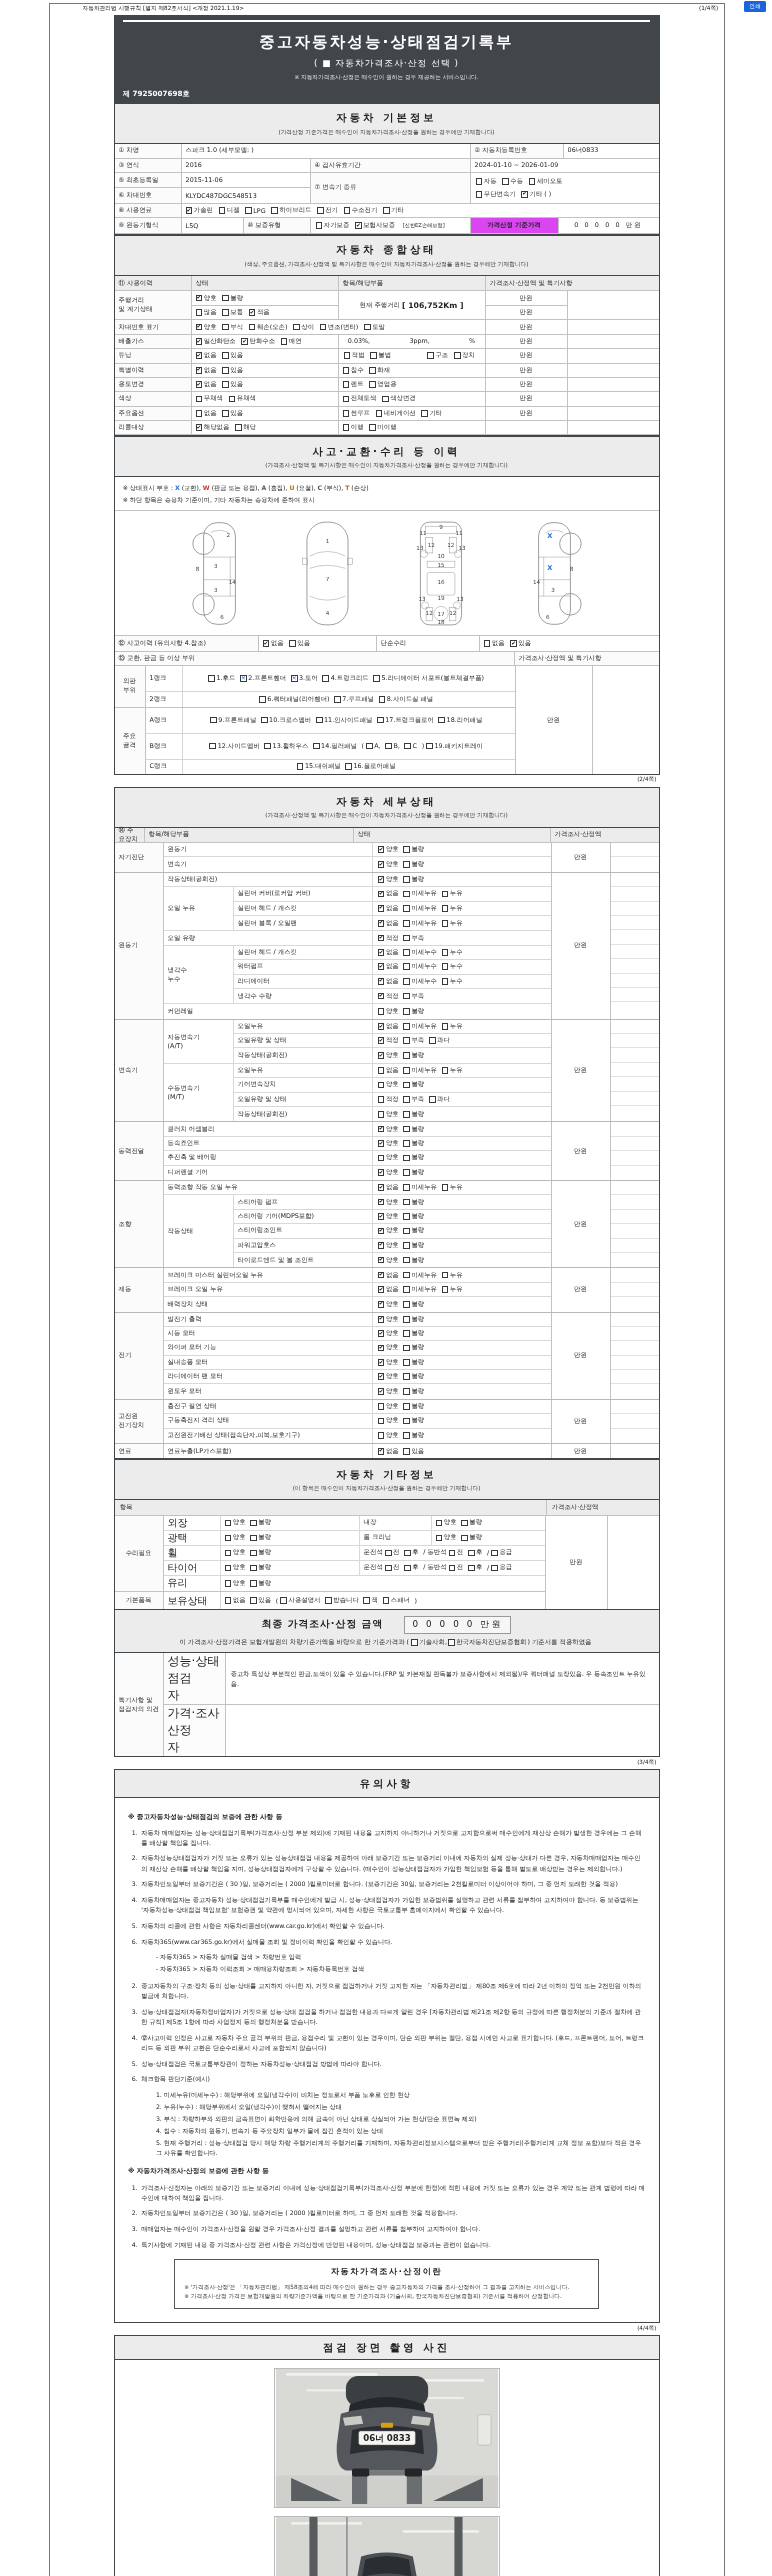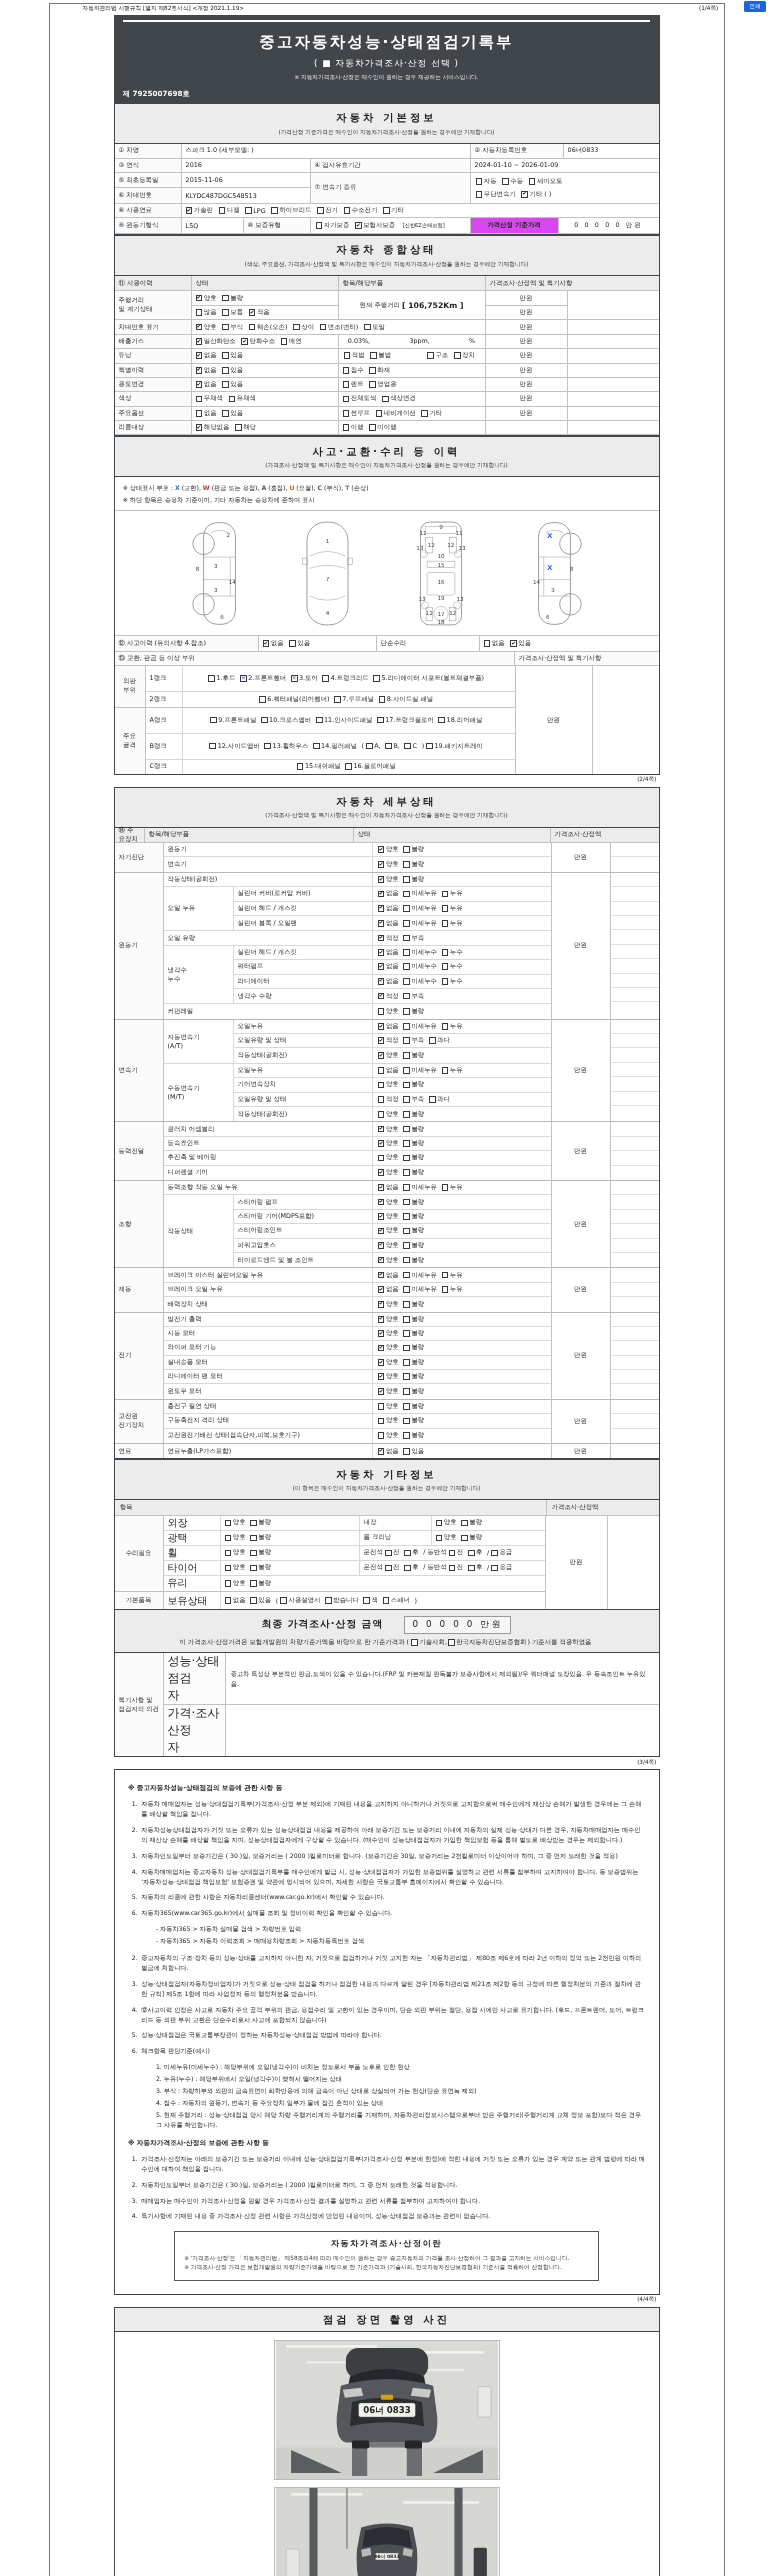--- a/index.html
+++ b/index.html
@@ -1804,20 +1804,23 @@
             <div class="rem-who" style="white-space:pre-line">가격·조사산정
 자</div>
             <div class="rem-text"></div>
           </div>
         </div>
       </div>
     </div>
     <div class="pagemark">(3/4쪽)</div>
 
     <div class="sect">
+      <div class="band">
+        <div class="band-title">유의사항</div>
+      </div>
       <div class="notice-body">
         <div class="n-sec">※ 중고자동차성능·상태점검의 보증에 관한 사항 등</div>
         <div id="nlist1">
             <div class="nitem">
               <span class="nn">1.</span>
               <span class="nt">자동차 매매업자는 성능·상태점검기록부(가격조사·산정 부분 제외)에 기재된 내용을 고지하지 아니하거나 거짓으로 고지함으로써 매수인에게 재산상 손해가 발생한 경우에는 그 손해를 배상할 책임을 집니다.</span>
             </div>
             <div class="nitem">
               <span class="nn">2.</span>
               <span class="nt">자동차성능상태점검자가 거짓 또는 오류가 있는 성능상태점검 내용을 제공하여 아래 보증기간 또는 보증거리 이내에 자동차의 실제 성능·상태가 다른 경우, 자동차매매업자는 매수인의 재산상 손해를 배상할 책임을 지며, 성능상태점검자에게 구상할 수 있습니다. (매수인이 성능상태점검자가 가입한 책임보험 등을 통해 별도로 배상받는 경우는 제외합니다.)</span>

